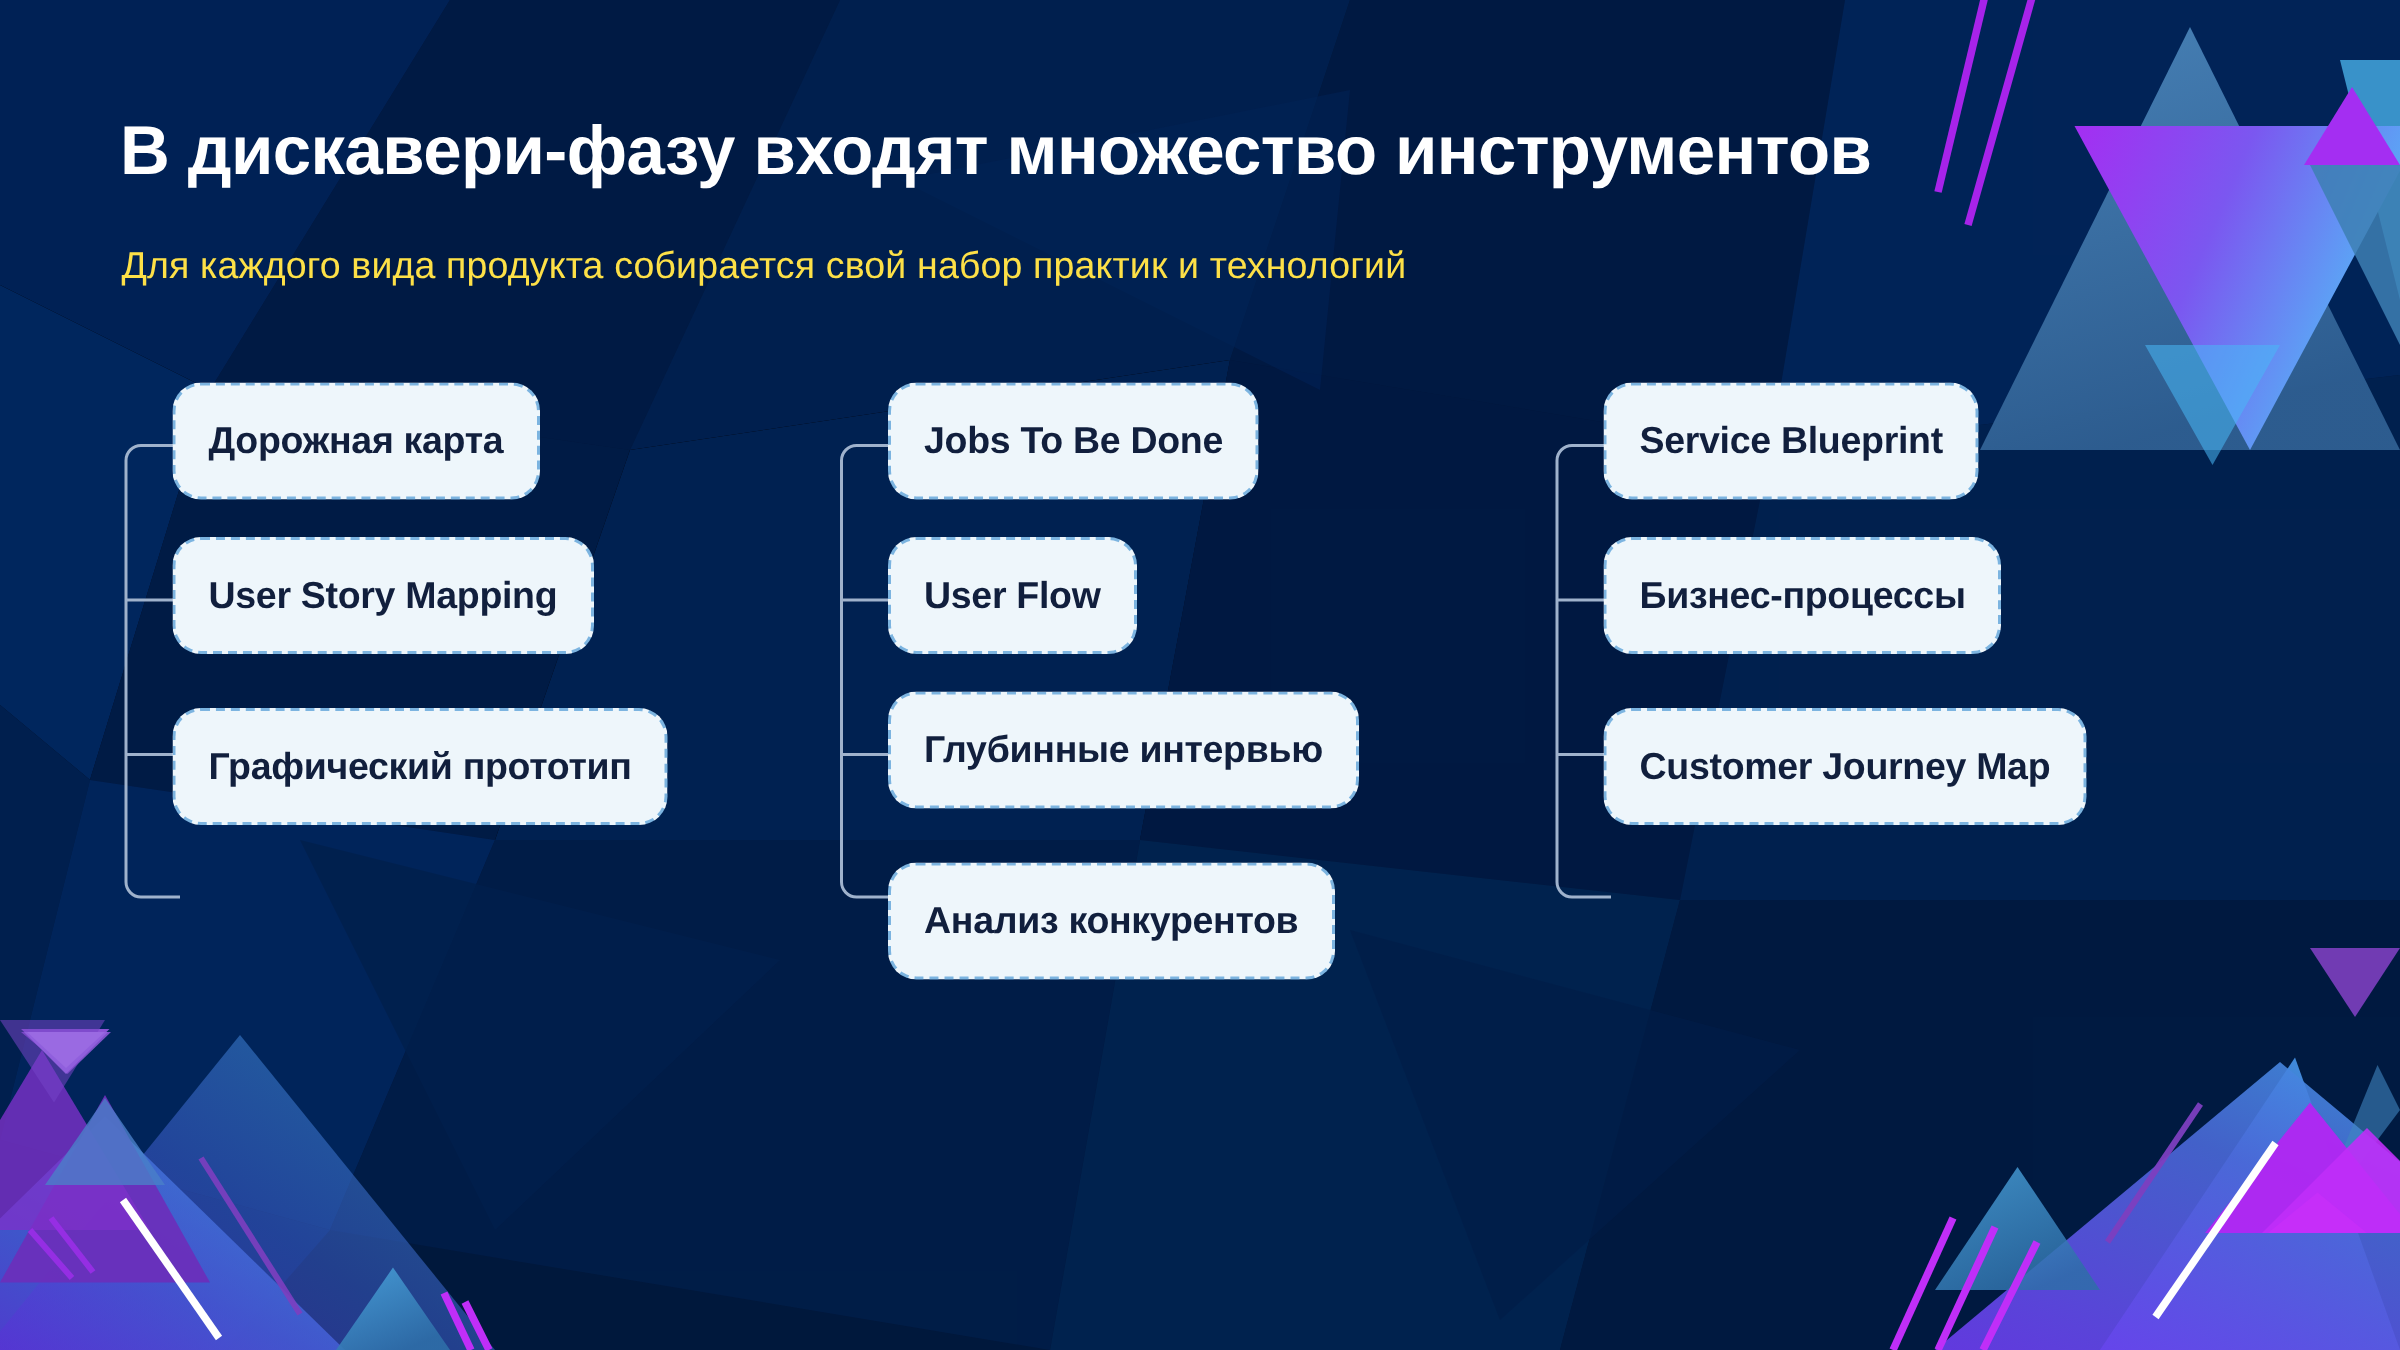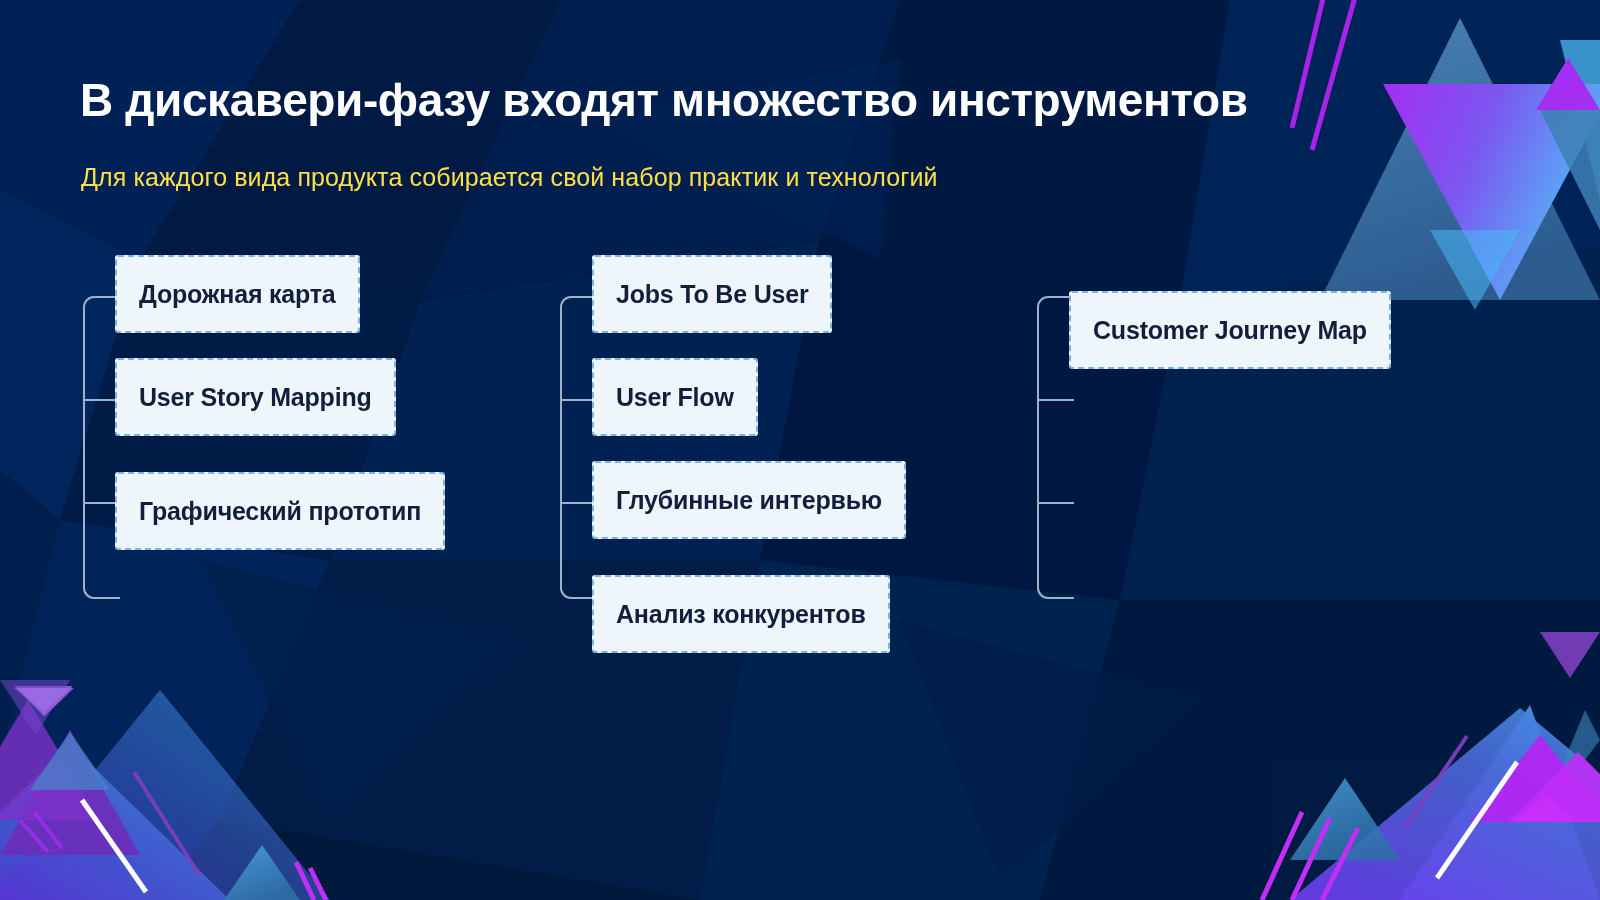--- a/index.html
+++ b/index.html
@@ -42,21 +42,21 @@
     width:40px;height:345px;pointer-events:none;
   }
   .bracket svg{display:block;}
 
   .cards{position:absolute;left:35px;top:0;}
 
   .card{
     display:inline-block;
     background:#eef6fb;
     border:2px dashed #7cb4e0;
-    border-radius:3px;
+    border-radius:19px;
     box-sizing:border-box;
     height:78px;
     margin-bottom:25px;
     padding:0 22px;
     line-height:74px;
     white-space:nowrap;
     font-size:25px;
     font-weight:bold;
     color:#111f3d;
     letter-spacing:-0.2px;
@@ -224,34 +224,36 @@
 
     <div class="column col-1">
       <div class="bracket">
         <svg width="40" height="345" viewBox="0 0 40 345">
           <path d="M40 42 H14 A10 10 0 0 0 4 52 V333 A10 10 0 0 0 14 343 H40" fill="none" stroke="#9fb2cc" stroke-width="2"></path>
           <line x1="4" y1="145" x2="40" y2="145" stroke="#9fb2cc" stroke-width="2"></line>
           <line x1="4" y1="248" x2="40" y2="248" stroke="#9fb2cc" stroke-width="2"></line>
         </svg>
       </div>
       <div class="cards">
-        <div class="card-row"><span class="card">Jobs To Be User</span></div>
+        <div class="card-row"><span class="card">Jobs To Be Done</span></div>
         <div class="card-row"><span class="card">User Flow</span></div>
         <div class="card-row"><span class="card">Глубинные интервью</span></div>
         <div class="card-row"><span class="card">Анализ конкурентов</span></div>
       </div>
     </div>
 
     <div class="column col-2">
       <div class="bracket">
         <svg width="40" height="345" viewBox="0 0 40 345">
           <path d="M40 42 H14 A10 10 0 0 0 4 52 V333 A10 10 0 0 0 14 343 H40" fill="none" stroke="#9fb2cc" stroke-width="2"></path>
           <line x1="4" y1="145" x2="40" y2="145" stroke="#9fb2cc" stroke-width="2"></line>
           <line x1="4" y1="248" x2="40" y2="248" stroke="#9fb2cc" stroke-width="2"></line>
         </svg>
       </div>
       <div class="cards">
+        <div class="card-row"><span class="card">Service Blueprint</span></div>
+        <div class="card-row"><span class="card">Бизнес-процессы</span></div>
         <div class="card-row"><span class="card">Customer Journey Map</span></div>
       </div>
     </div>
 
   </div>
 </div>
 
 </body></html>

